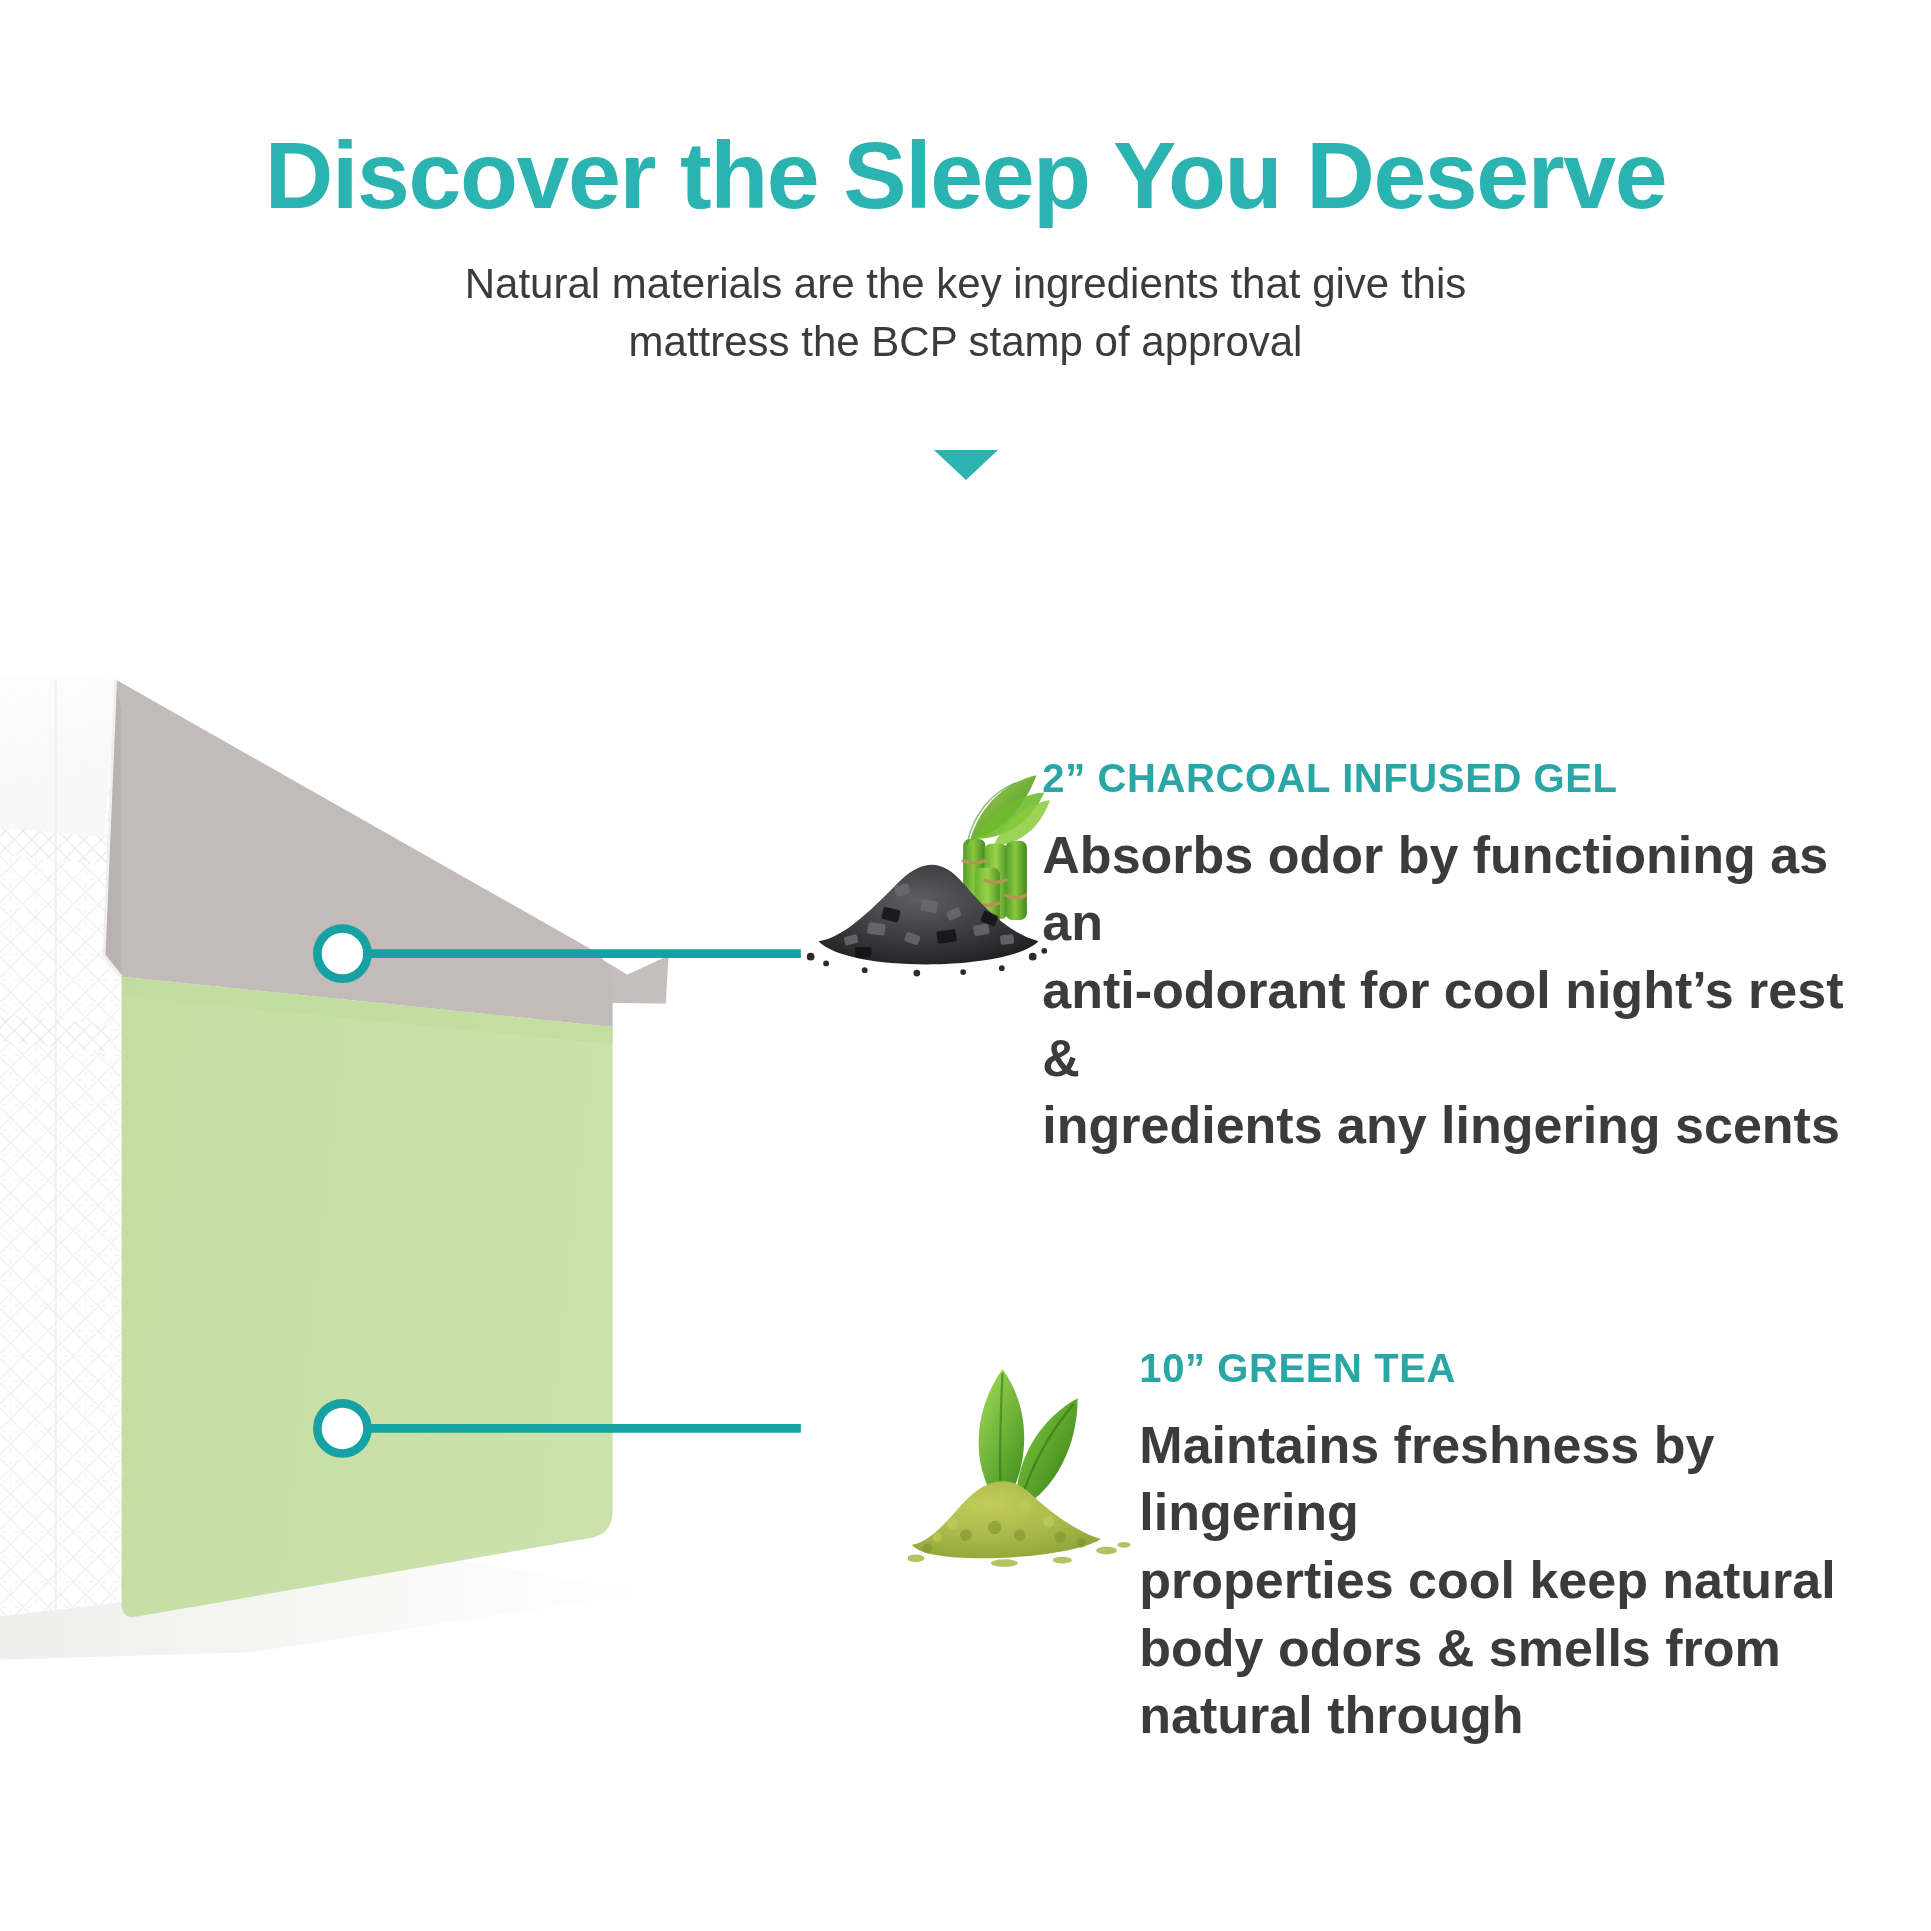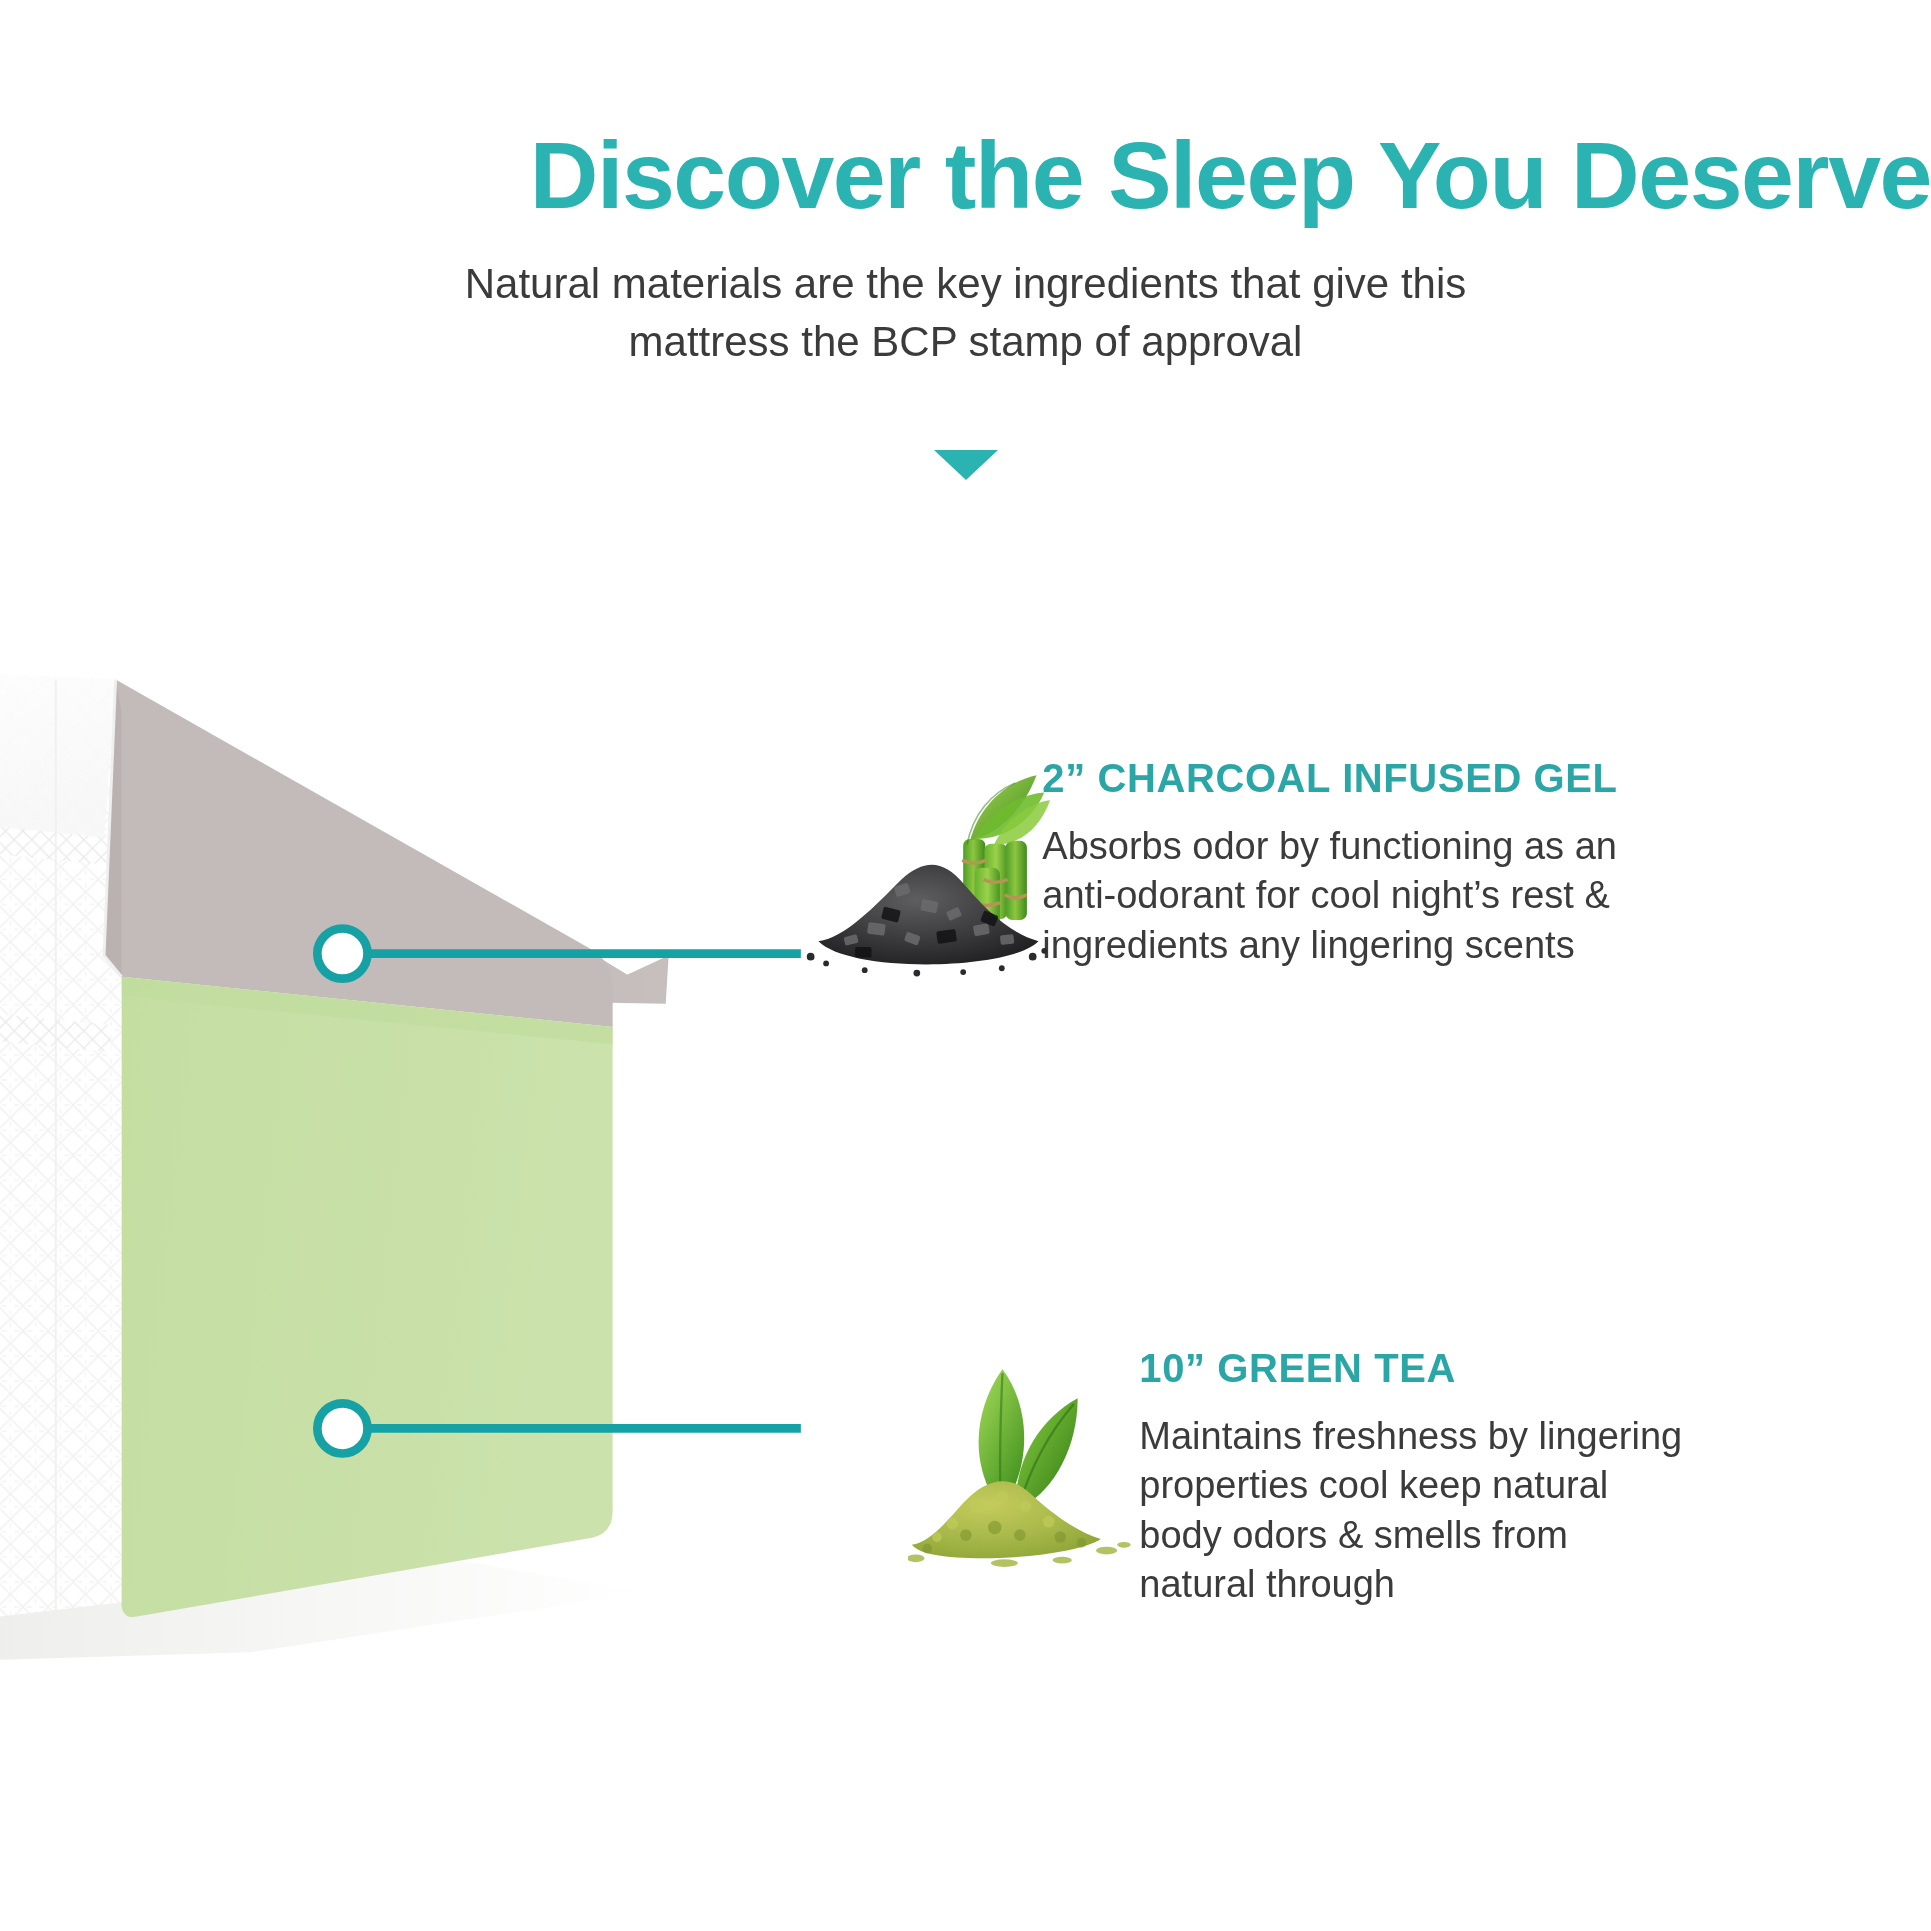--- a/index.html
+++ b/index.html
@@ -19,21 +19,20 @@
     padding-top:126px;
     text-align:center;
   }
   #page-title {
     font-size:95px;
     font-weight:bold;
     color:#2AB3B0;
     letter-spacing:-1.4px;
     line-height:1.05;
     white-space:nowrap;
-    text-align:right;
   }
   #subtitle {
     margin-top:29px;
     font-size:42px;
     color:#3b3b3b;
     line-height:1.38;
     font-weight:400;
   }
   #subtitle .sub-line { display:block;text-align:center; }
 
@@ -84,24 +83,24 @@
 
   .callout-heading {
     font-size:40px;
     font-weight:bold;
     color:#2AA6A6;
     letter-spacing:0.6px;
     white-space:nowrap;
     margin-bottom:21px;
   }
   .callout-body {
-    font-size:38px;
+    font-size:52px;
     color:#3b3b3b;
     line-height:1.30;
-    font-weight:400;
+    font-weight:700;
   }
   .callout-body .body-line { display:block; }
 
   .icon-svg { position:absolute; inset:0; }
 </style>
 </head>
 <body>
 
 <div id="header">
   <h1 id="page-title">Discover the Sleep You Deserve</h1>

